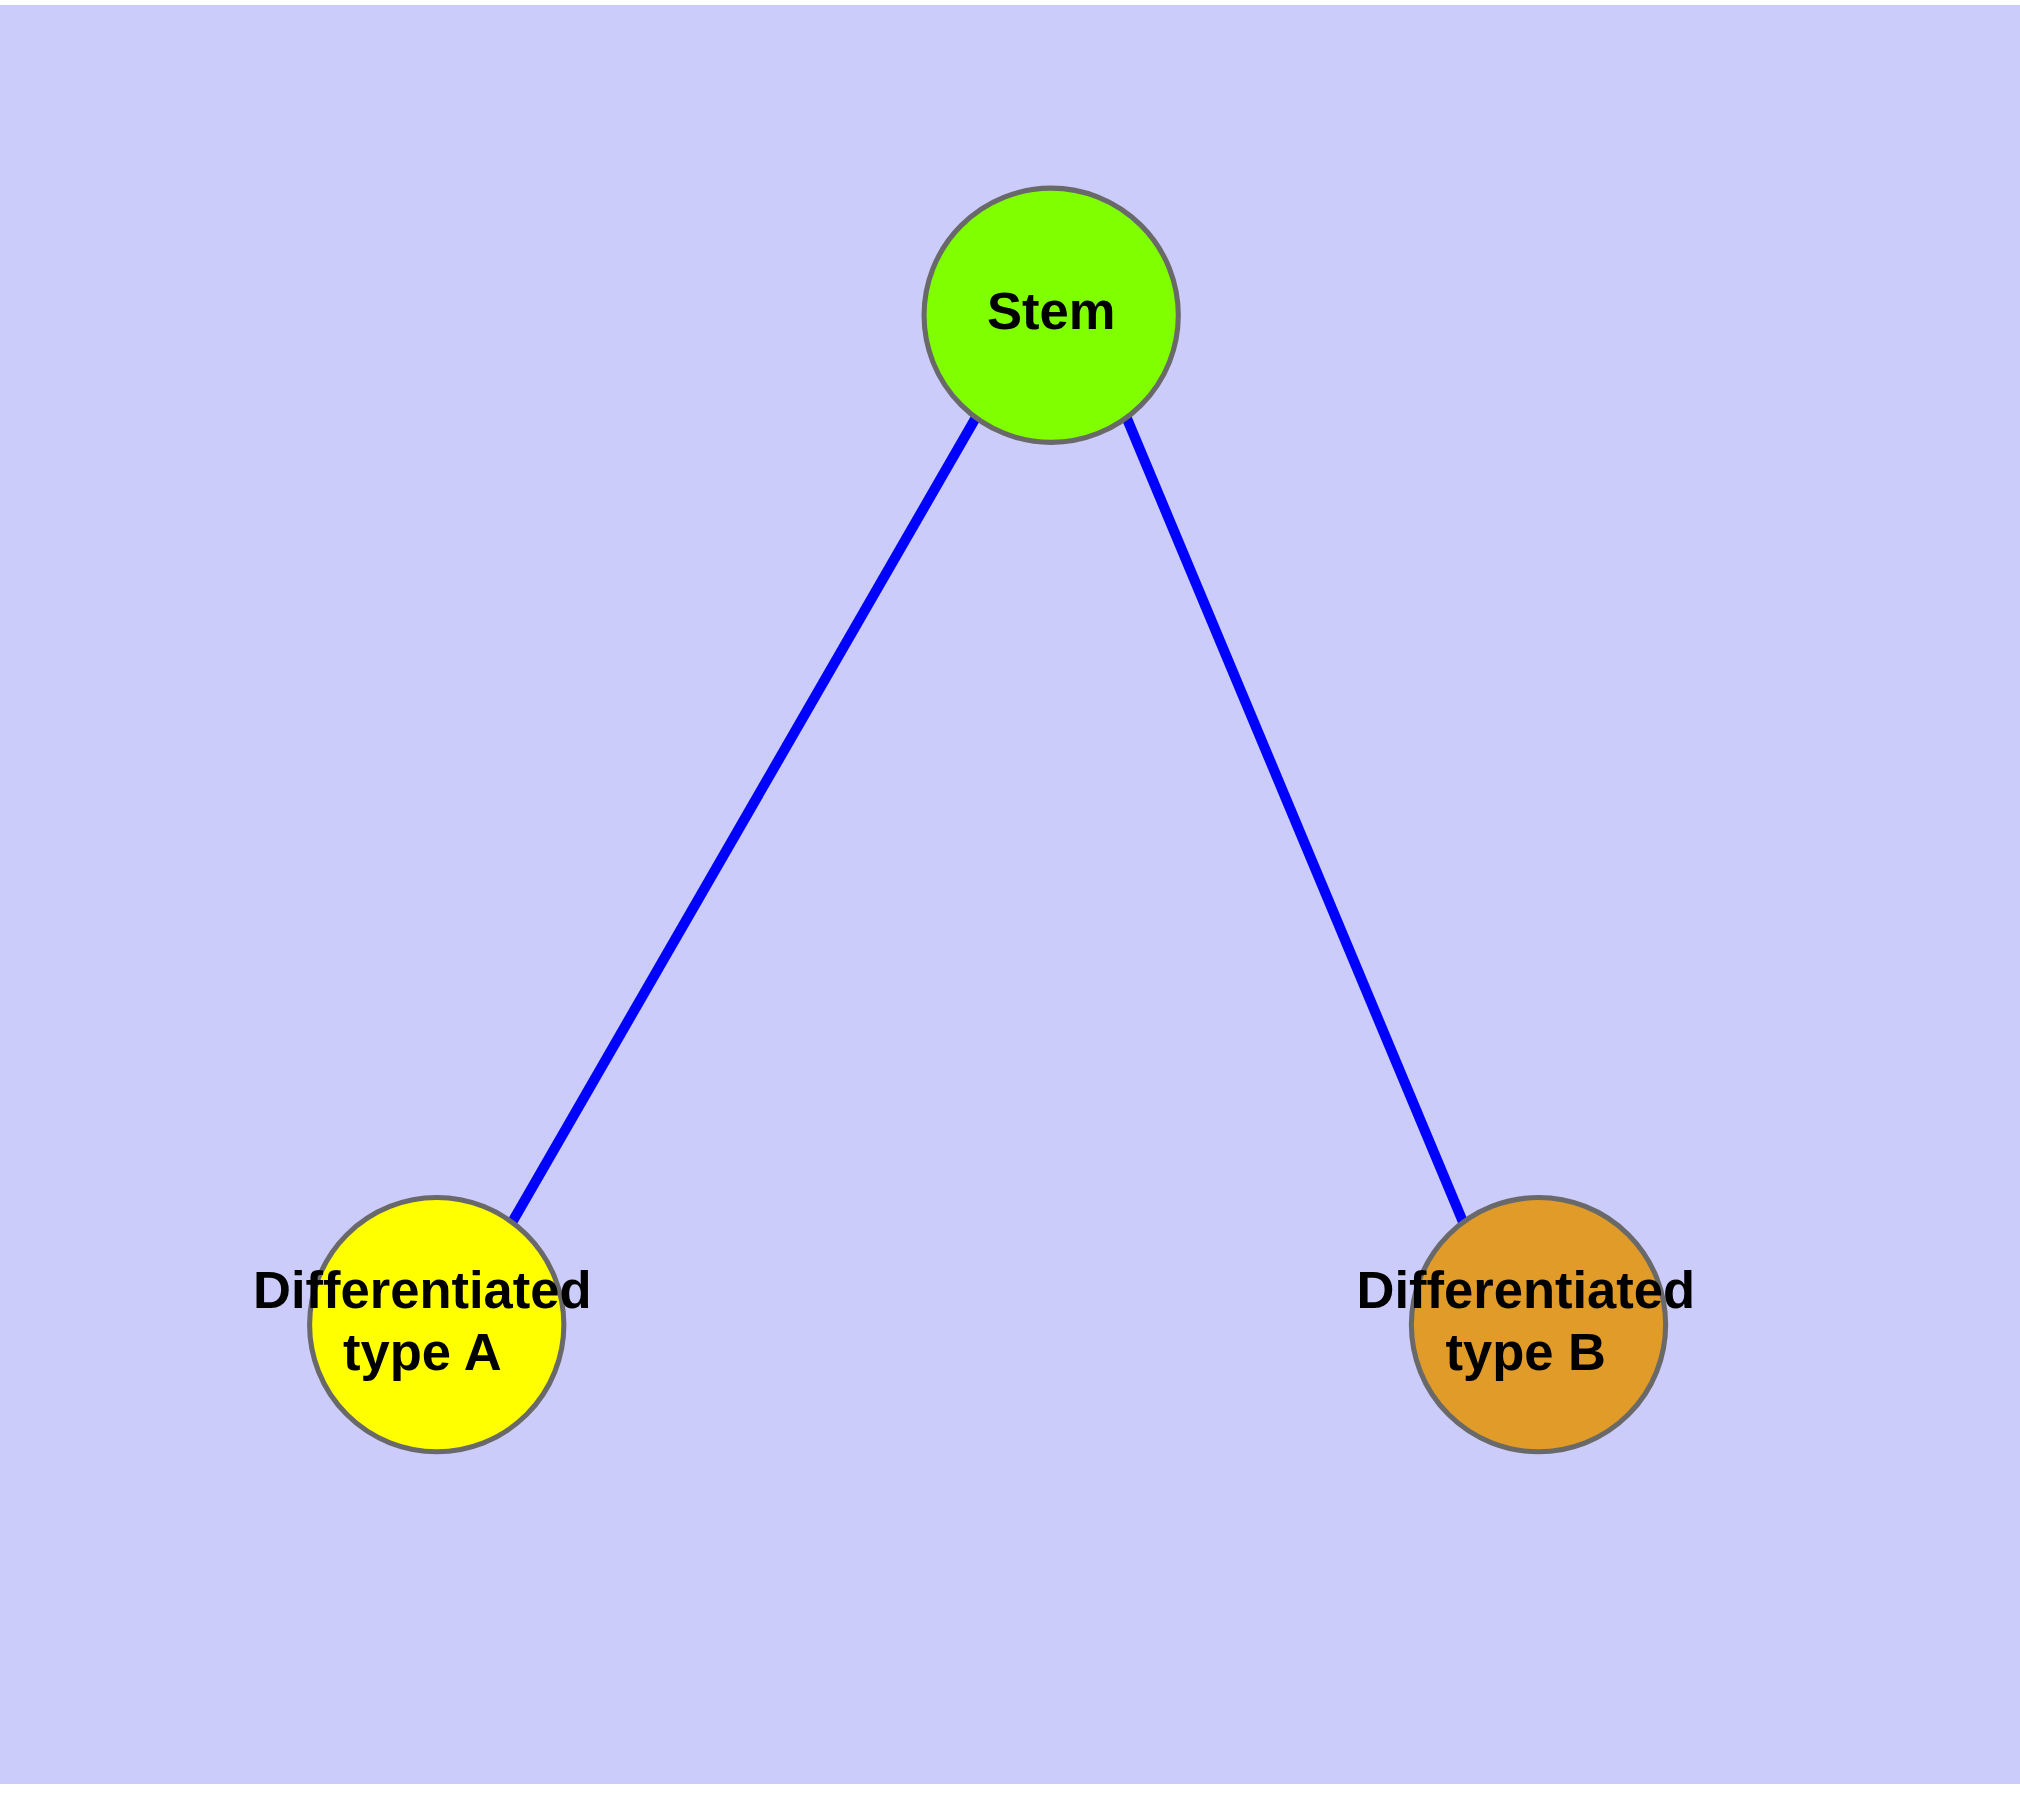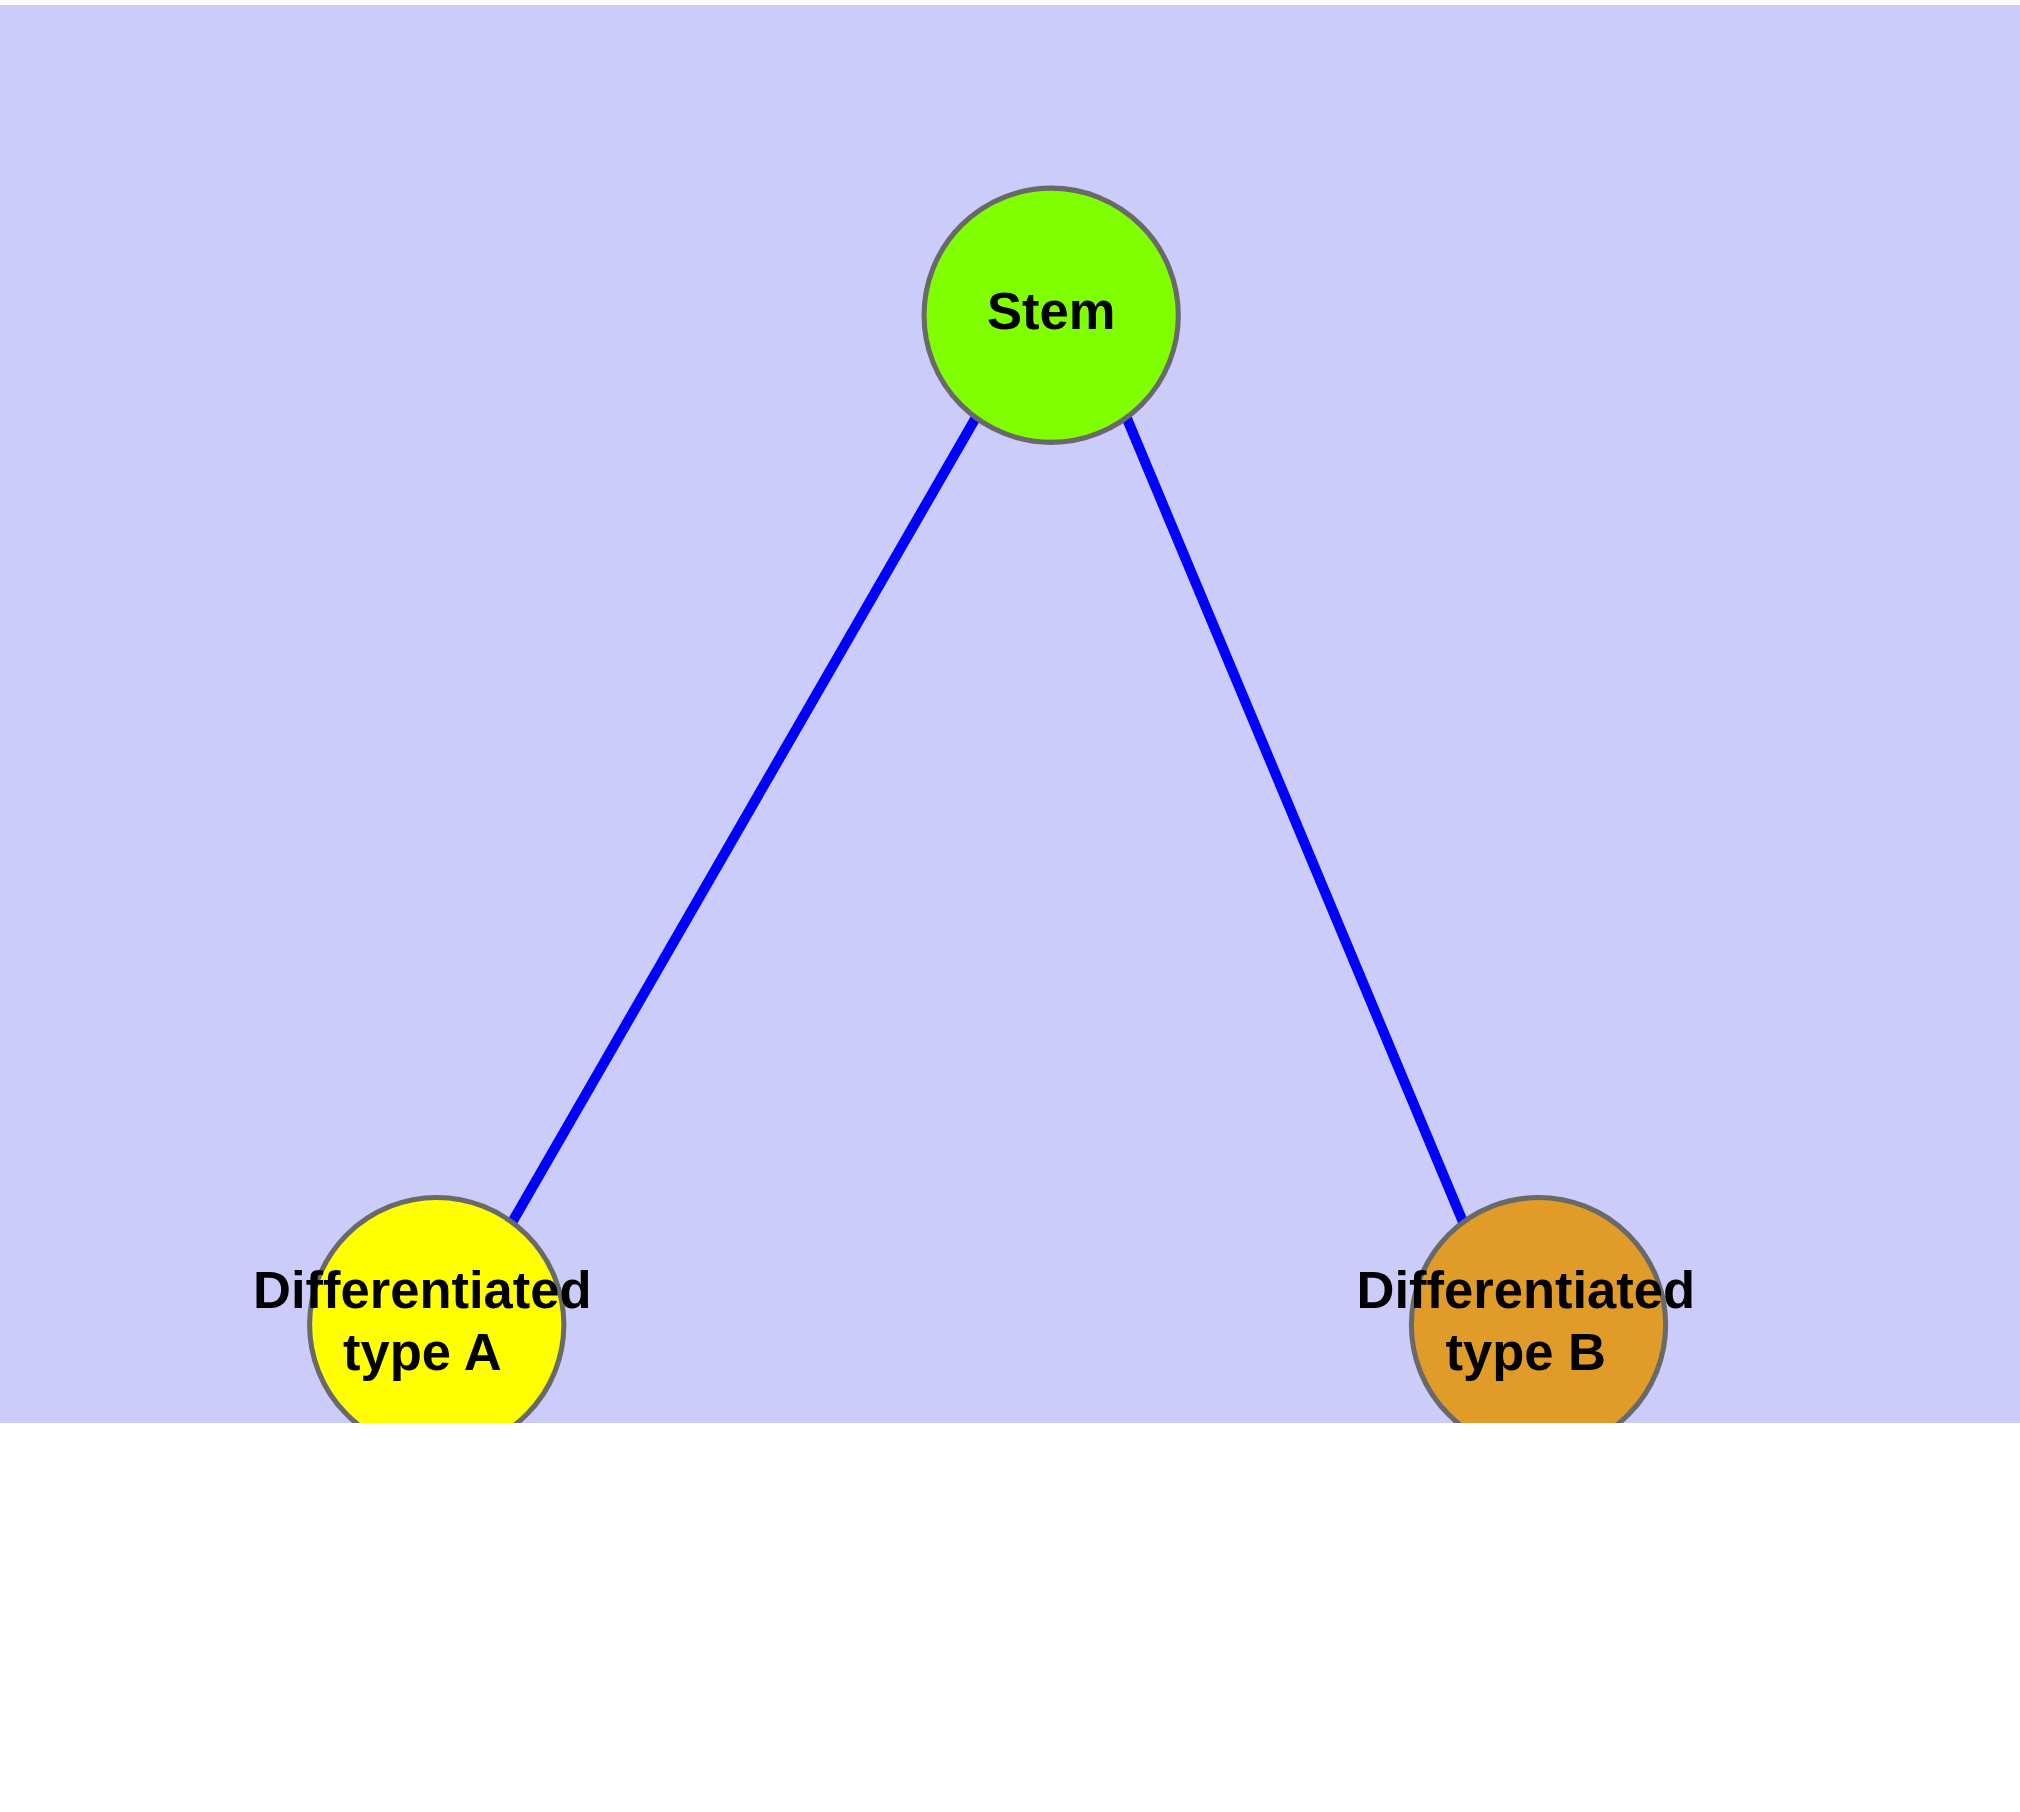--- a/index.html
+++ b/index.html
@@ -41,21 +41,21 @@
     font-weight: bold;
     fill: #000000;
     text-anchor: middle;
     dominant-baseline: middle;
     white-space: pre;
   }
 </style>
 </head>
 <body>
 
-<div id="canvas" style="width: 2021px; height: 1423px; background: rgb(255, 255, 255);">
+<div id="canvas" style="width: 2021px; height: 1784px; background: rgb(255, 255, 255);">
 
   <div id="plot-bg" style="background: rgb(204, 204, 250); width: 2021px;"></div>
 
   <svg id="graph-svg" viewBox="0 0 2384 2138" xmlns="http://www.w3.org/2000/svg">
 
     <g>
       <line class="edge-line" x1="1151" y1="493" x2="604" y2="1442" stroke="#0000ff" stroke-width="12"></line>
       <line class="edge-line" x1="1329" y1="493" x2="1726" y2="1442" stroke="#0000ff" stroke-width="12"></line>
     </g>
 

